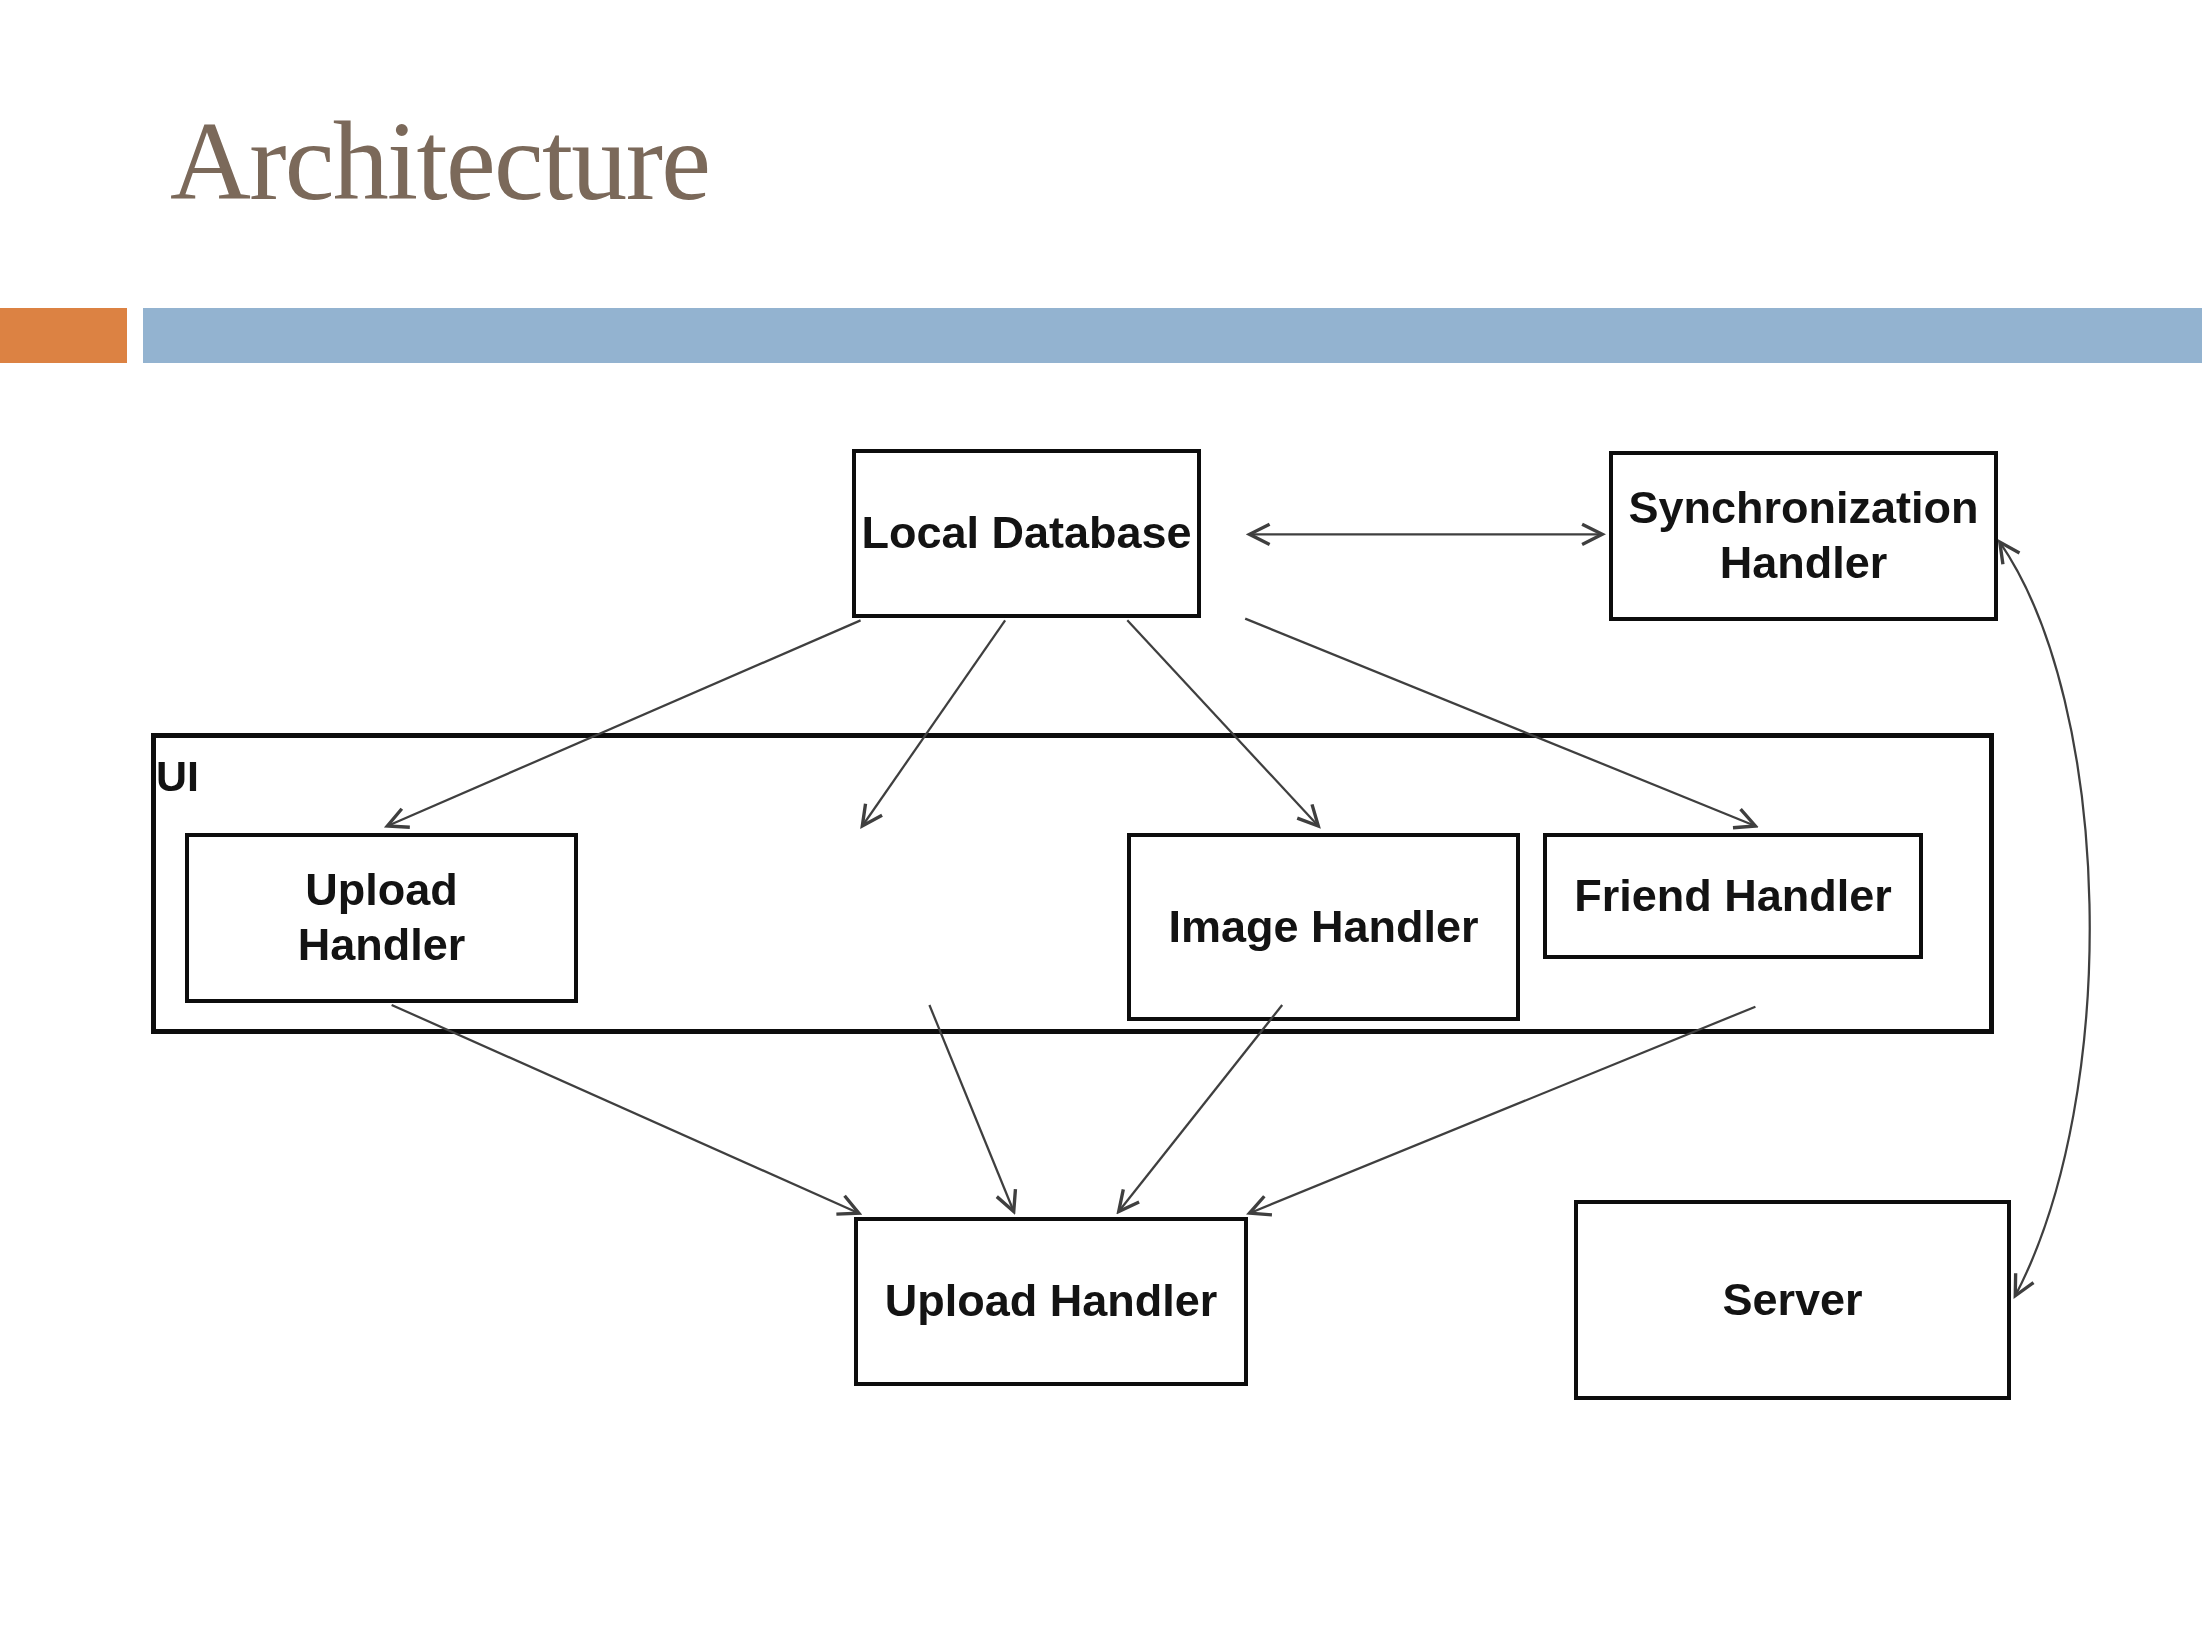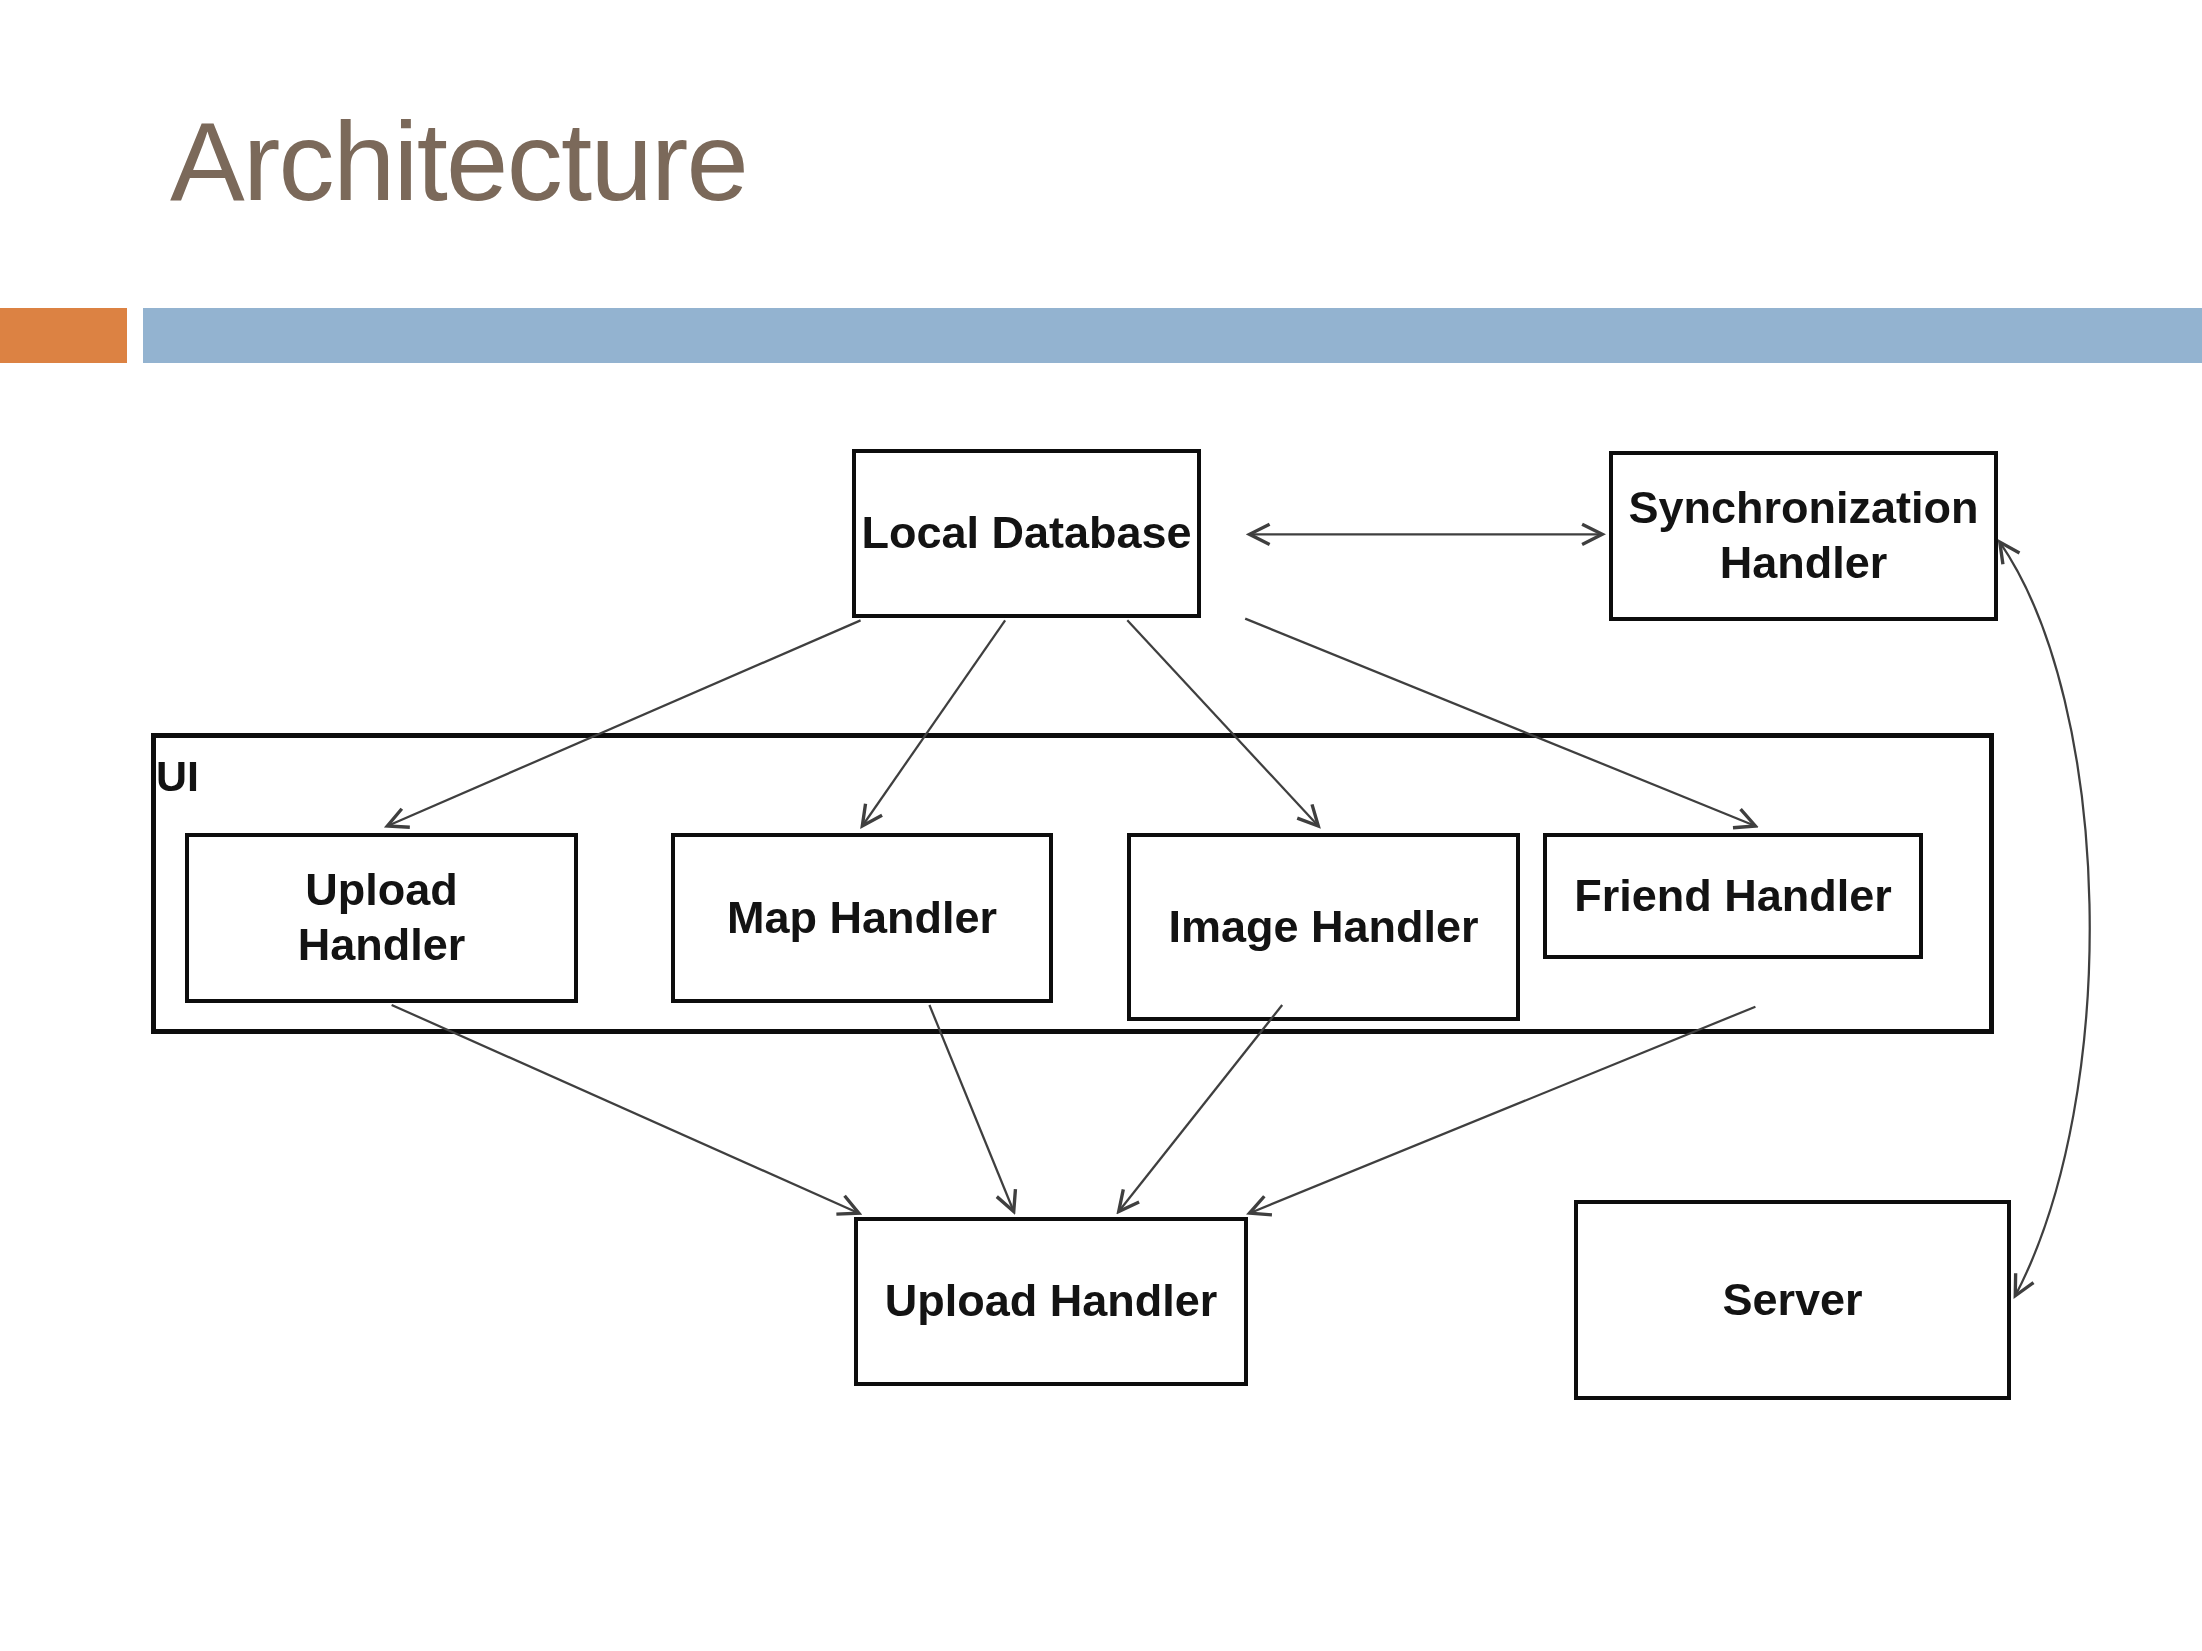--- a/index.html
+++ b/index.html
@@ -1,20 +1,20 @@
 <!DOCTYPE html>
 <html style="font-size:13.8px"><head>
 <meta charset="utf-8">
 <style>
   html,body{margin:0;padding:0;background:#ffffff;}
   body{width:2203px;height:1652px;position:relative;font-family:"Liberation Sans",sans-serif;}
   .slide{position:absolute;left:0;top:0;width:2203px;height:1652px;background:#ffffff;overflow:hidden;}
 
   .title{position:absolute;left:170px;top:103px;font-size:112px;line-height:1.05;
-         letter-spacing:-1.7px;color:#7b695a;font-weight:400;white-space:nowrap;}
+         letter-spacing:-1.7px;color:#7b695a;font-weight:400;white-space:nowrap;font-family:Liberation Serif, serif;}
 
   .bar{position:absolute;top:308px;height:55px;}
   .bar-orange{left:0;width:127px;background:#dc8243;}
   .bar-blue{left:143px;width:2060px;background:#93b3d0;}
 
   .node{position:absolute;box-sizing:border-box;background:#ffffff;border:4.3px solid #0d0d0d;
         display:flex;flex-direction:column;align-items:center;justify-content:center;
         text-align:center;font-weight:bold;font-size:45px;color:#131313;line-height:1.22;z-index:2;}
   .node span{display:block;}
 
@@ -47,23 +47,20 @@
   <div class="node" style="left:1609px;top:451px;width:389px;height:170px">
     <span>Synchronization</span>
     <span>Handler</span>
   </div>
 
   <div class="node" style="left:185px;top:833px;width:393px;height:170px">
     <span>Upload</span>
     <span>Handler</span>
   </div>
 
-  <div class="node" style="left:671px;top:833px;width:382px;height:170px">
-    <span>Map Handler</span>
-  </div>
 
   <div class="node" style="left:1127px;top:833px;width:393px;height:188px">
     <span>Image Handler</span>
   </div>
 
   <div class="node" style="left:1543px;top:833px;width:380px;height:126px">
     <span>Friend Handler</span>
   </div>
 
   <div class="node" style="left:854px;top:1217px;width:394px;height:169px">

